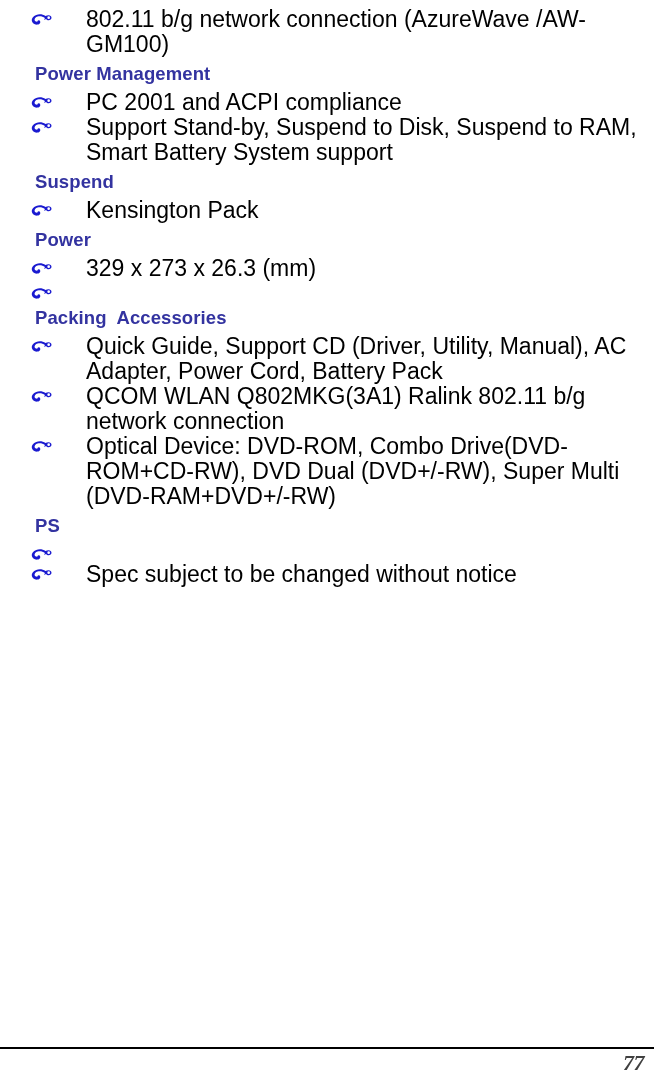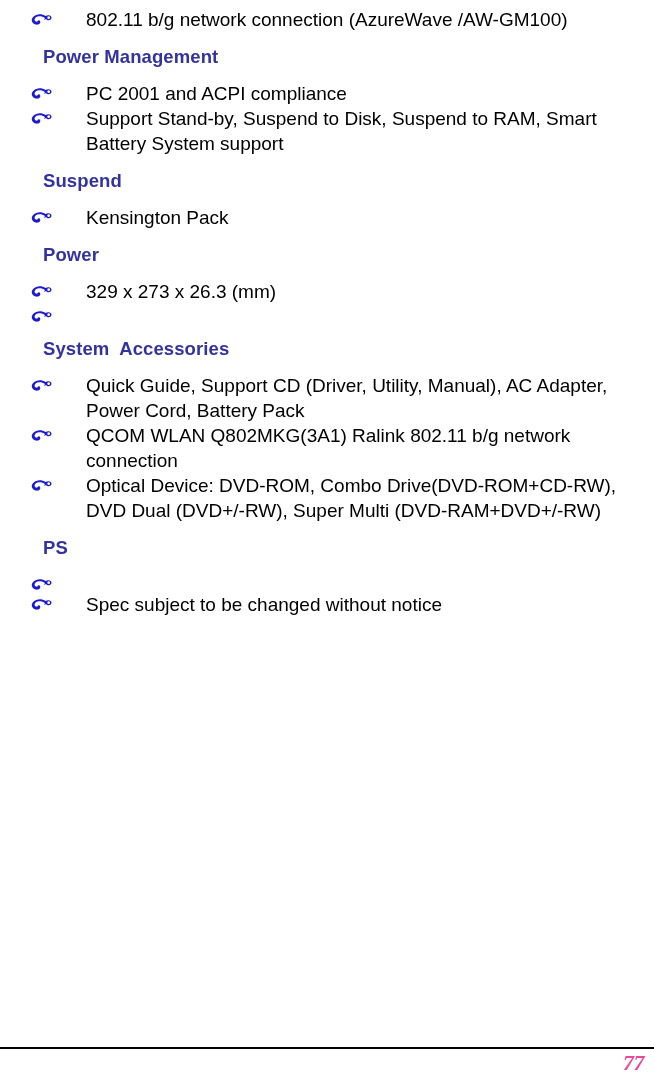--- a/index.html
+++ b/index.html
@@ -31,21 +31,21 @@
     width: 654px;
     padding-top: 7px;
   }
 
   
   .section-heading {
     color: #3333a0;
     font-weight: bold;
     font-size: 18.5px;
     line-height: 25px;
-    margin: 12px;
+    margin: 4px;
     padding-left: 31px;
     letter-spacing: 0.1px;
     white-space: pre;
   }
 
   
   .bullet-row {
     display: flex;
     align-items: flex-start;
     margin: 0;
@@ -66,21 +66,21 @@
 
   
   .bullet-glyph svg {
     display: block;
     margin-top: 7px;
   }
 
   .bullet-text {
     flex: 1 1 auto;
     color: #000000;
-    font-size: 19px;
+    font-size: 23px;
     line-height: 25px;
     padding-right: 4px;
     text-align: left;
   }
 
   
   .footer {
     position: absolute;
     left: 0;
     bottom: 0;
@@ -92,21 +92,21 @@
     border-top: 2px solid #000000;
     margin: 0;
   }
   .footer-page-number {
     text-align: right;
     padding-right: 10px;
     padding-top: 1px;
     font-size: 22px;
     font-weight: bold;
     font-style: italic;
-    color: #ec4899;
+    color: #404040;
     font-family: "Liberation Serif", serif;
     letter-spacing: -0.5px;
   }
 </style>
 </head>
 <body>
 
 <div class="page">
 
   <div class="content" id="content-root">
@@ -159,21 +159,21 @@
         <span class="bullet-text">329 x 273 x 26.3 (mm)</span>
       </div>
       <div class="bullet-row">
         <span class="bullet-glyph">
           <svg width="22" height="13" viewBox="0 0 22 13" aria-hidden="true">
             <path d="M14.6 2.0 C11.6 0.1 8.0 0.0 5.2 1.0 C2.2 2.1 0.4 4.4 0.8 6.8 C1.2 9.2 3.6 10.9 6.2 10.6 C8.1 10.4 9.4 9.2 9.3 7.9 C9.2 6.8 8.2 6.1 7.2 6.4 C6.5 6.6 6.2 7.2 6.4 7.7 C5.0 7.9 3.8 7.2 3.6 6.1 C3.3 4.6 4.6 3.2 6.6 2.6 C8.9 1.9 11.7 2.4 13.9 3.9 L13.2 6.0 L15.0 4.9 C15.6 5.7 16.6 6.2 17.6 6.2 C19.2 6.2 20.5 5.1 20.5 3.7 C20.5 2.3 19.2 1.2 17.6 1.2 C16.4 1.2 15.3 1.5 14.6 2.0 Z" fill="currentColor"></path>
             <circle cx="17.7" cy="3.7" r="1.35" fill="#ffffff"></circle>
           </svg>
         </span>
       </div>
-      <div class="section-heading">System  Accessories</div>
+      <div class="section-heading">Packing  Accessories</div>
       <div class="bullet-row">
         <span class="bullet-glyph">
           <svg width="22" height="13" viewBox="0 0 22 13" aria-hidden="true">
             <path d="M14.6 2.0 C11.6 0.1 8.0 0.0 5.2 1.0 C2.2 2.1 0.4 4.4 0.8 6.8 C1.2 9.2 3.6 10.9 6.2 10.6 C8.1 10.4 9.4 9.2 9.3 7.9 C9.2 6.8 8.2 6.1 7.2 6.4 C6.5 6.6 6.2 7.2 6.4 7.7 C5.0 7.9 3.8 7.2 3.6 6.1 C3.3 4.6 4.6 3.2 6.6 2.6 C8.9 1.9 11.7 2.4 13.9 3.9 L13.2 6.0 L15.0 4.9 C15.6 5.7 16.6 6.2 17.6 6.2 C19.2 6.2 20.5 5.1 20.5 3.7 C20.5 2.3 19.2 1.2 17.6 1.2 C16.4 1.2 15.3 1.5 14.6 2.0 Z" fill="currentColor"></path>
             <circle cx="17.7" cy="3.7" r="1.35" fill="#ffffff"></circle>
           </svg>
         </span>
         <span class="bullet-text">Quick Guide, Support CD (Driver, Utility, Manual), AC Adapter, Power Cord, Battery Pack</span>
       </div>
       <div class="bullet-row">

